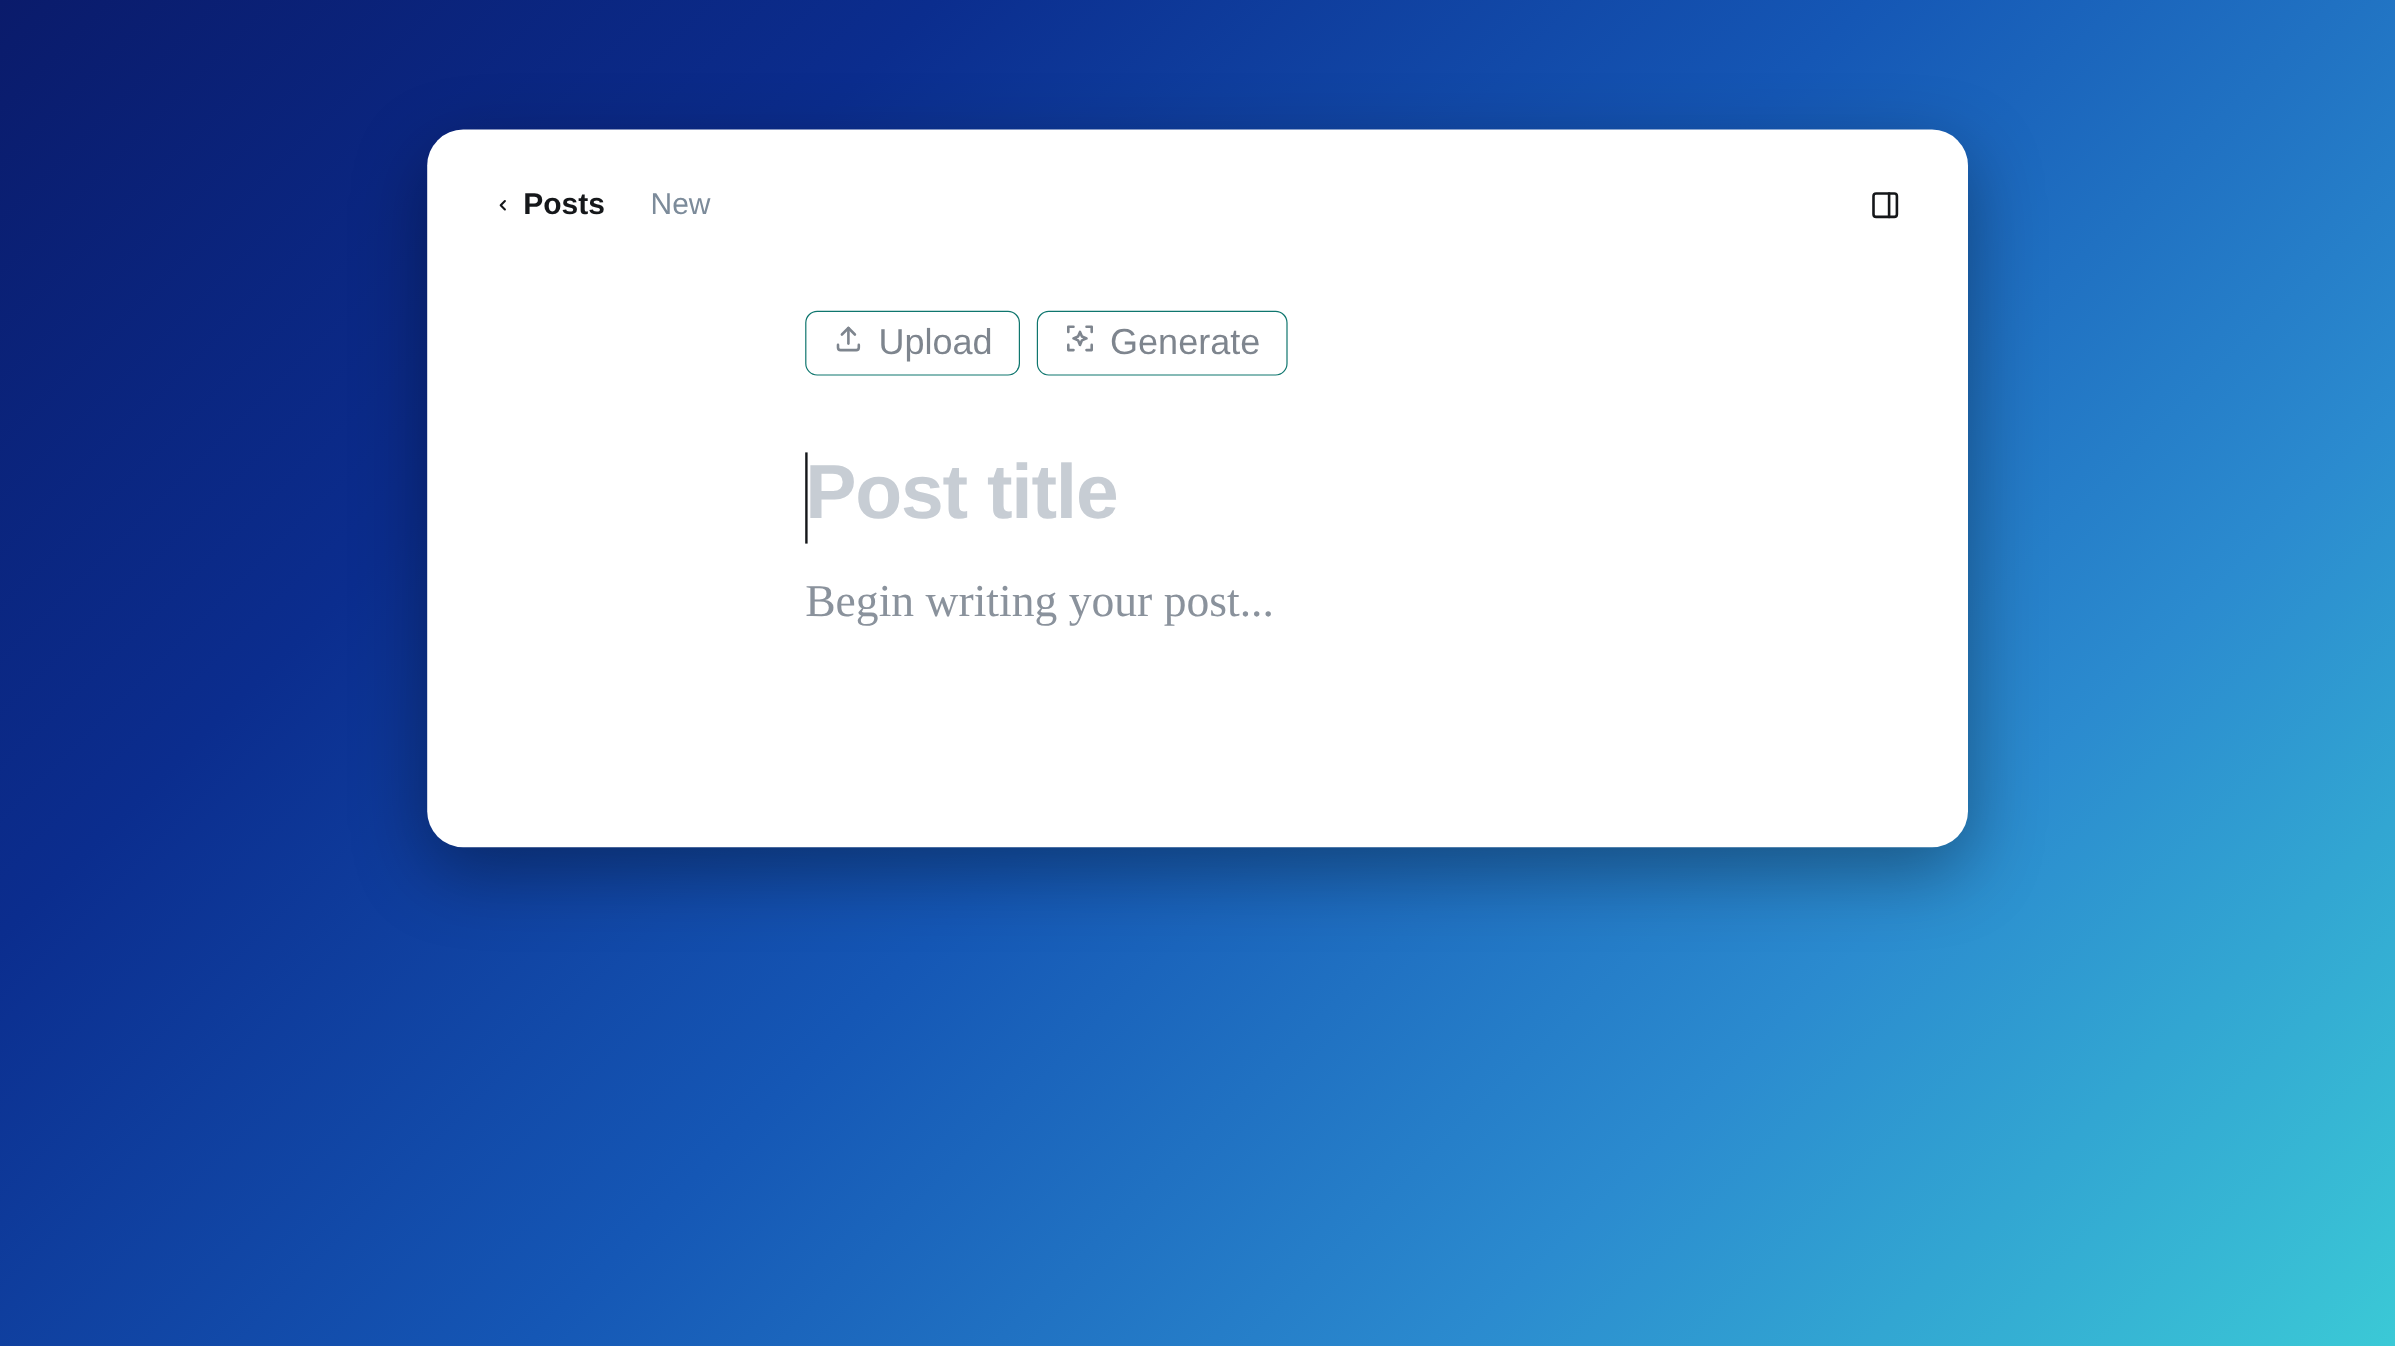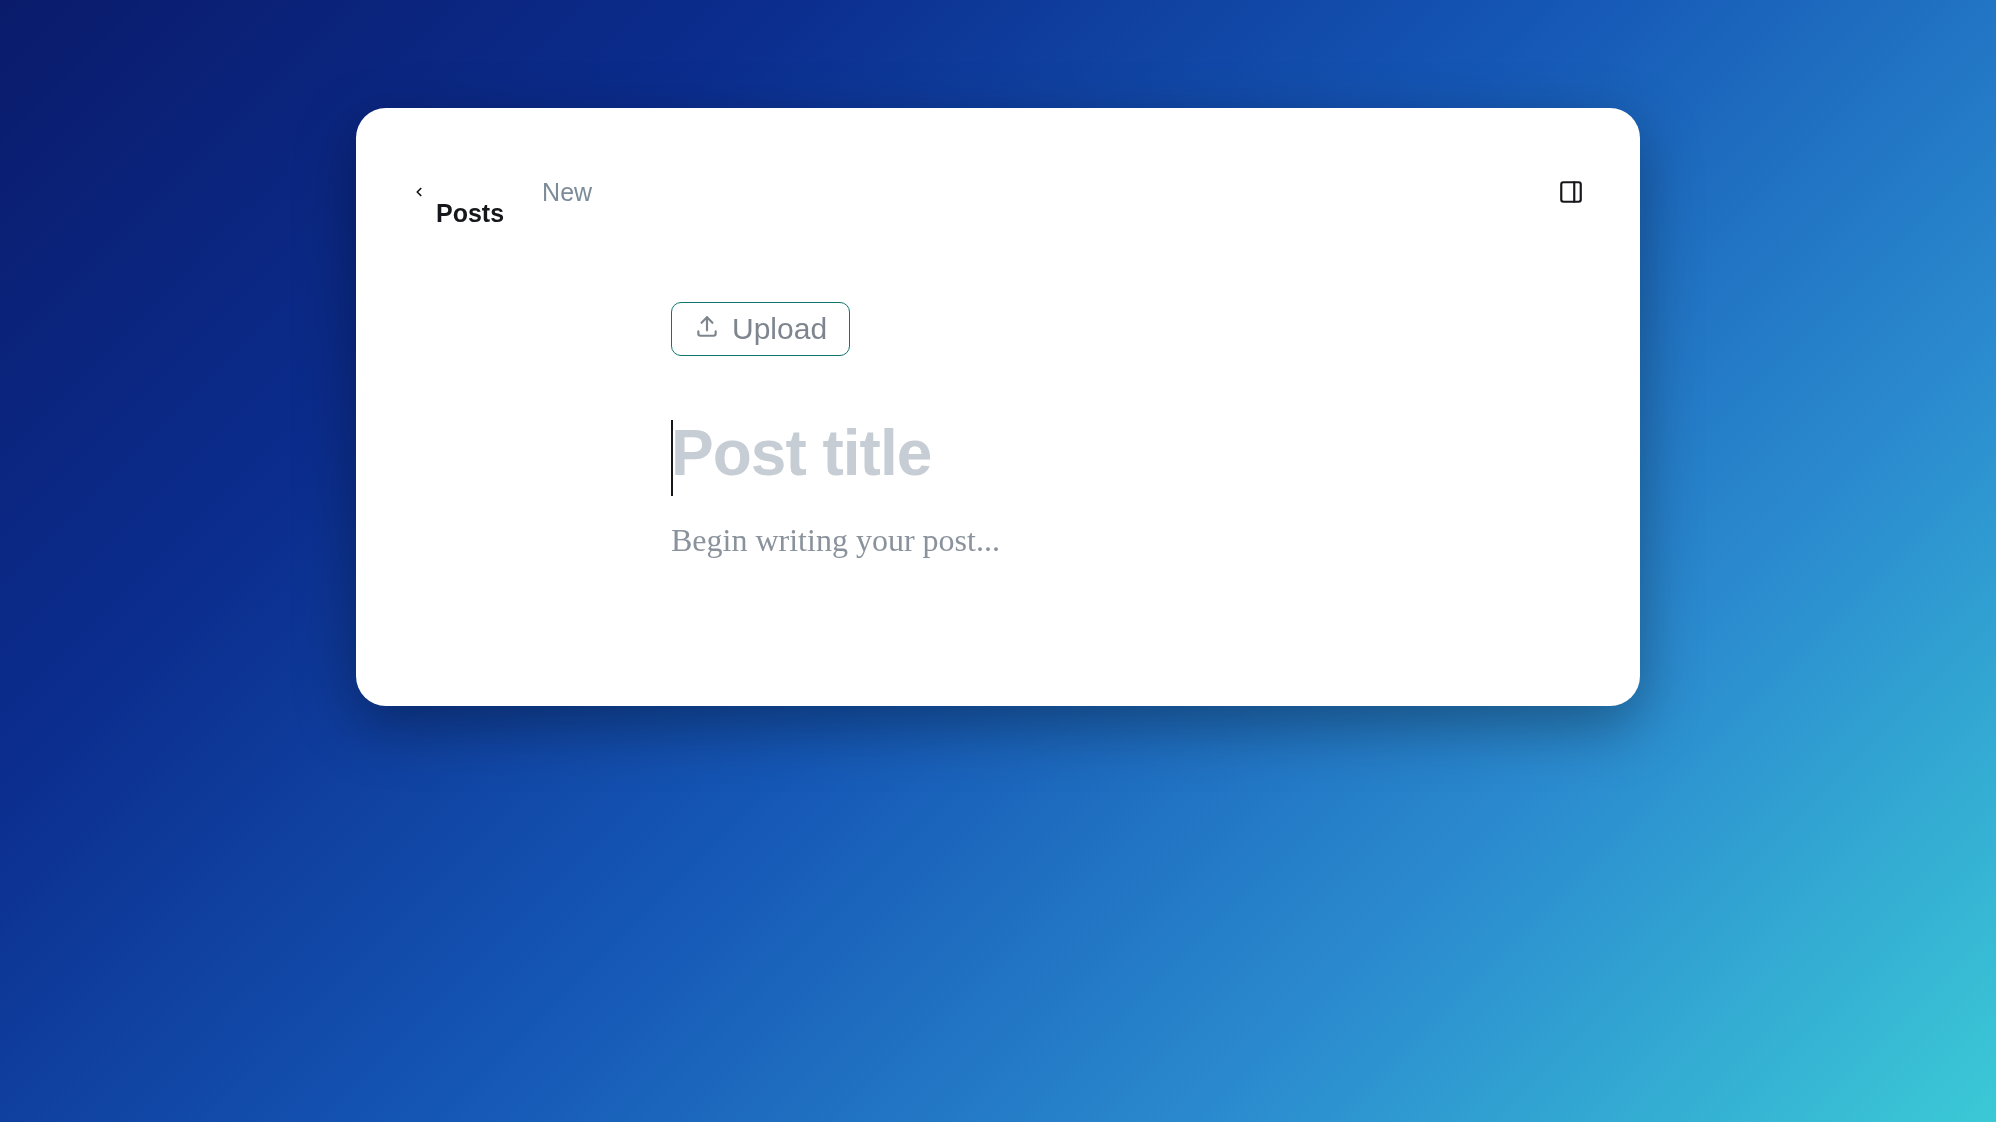--- a/index.html
+++ b/index.html
@@ -44,21 +44,20 @@
     display: inline-flex;
     align-items: center;
     justify-content: center;
     color: #15171a;
     cursor: pointer;
   }
   .crumb-posts {
     color: #15171a;
     font-weight: 600;
     cursor: pointer;
-    margin-top: 43px;
   }
   .crumb-new {
     color: #7c8b9a;
     font-weight: 500;
     margin-left: 28px;
   }
   .sidepanel-toggle {
     cursor: pointer;
     color: #15171a;
     display: inline-flex;
@@ -116,21 +115,21 @@
   @keyframes blink {
     50% { opacity: 0; }
   }
   .body-field {
     margin-top: 32px;
   }
   .body-input {
     border: none;
     outline: none;
     font-family: Georgia, 'Times New Roman', serif;
-    font-size: 32px;
+    font-size: 38px;
     color: #0f172a;
     width: 800px;
     background: transparent;
     resize: none;
   }
   .body-input::placeholder {
     color: #8a929c;
   }
 </style>
 </head>
@@ -160,20 +159,32 @@
       <button class="img-btn">
         <span>
           <svg width="26" height="26" viewBox="0 0 24 24" fill="none" stroke-width="2" stroke-linecap="round" stroke-linejoin="round">
             <path d="M4 17v2a2 2 0 0 0 2 2h12a2 2 0 0 0 2-2v-2"></path>
             <polyline points="7 9 12 4 17 9"></polyline>
             <line x1="12" y1="4" x2="12" y2="16"></line>
           </svg>
         </span>
         <span>Upload</span>
       </button>
+      <button class="img-btn">
+        <span>
+          <svg width="26" height="26" viewBox="0 0 24 24" fill="none" stroke-width="2" stroke-linecap="round" stroke-linejoin="round">
+            <path d="M3 7V3h4"></path>
+            <path d="M21 7V3h-4"></path>
+            <path d="M3 17v4h4"></path>
+            <path d="M21 17v4h-4"></path>
+            <path d="M12 7l1.5 3.5L17 12l-3.5 1.5L12 17l-1.5-3.5L7 12l3.5-1.5z"></path>
+          </svg>
+        </span>
+        <span>Generate</span>
+      </button>
     </div>
 
     <div class="title-field">
       <span class="caret"></span>
       <input class="title-input" type="text" placeholder="Post title" value="" style="">
     </div>
 
     <div class="body-field">
       <textarea class="body-input" rows="3" placeholder="Begin writing your post..." style=""></textarea>
     </div>

